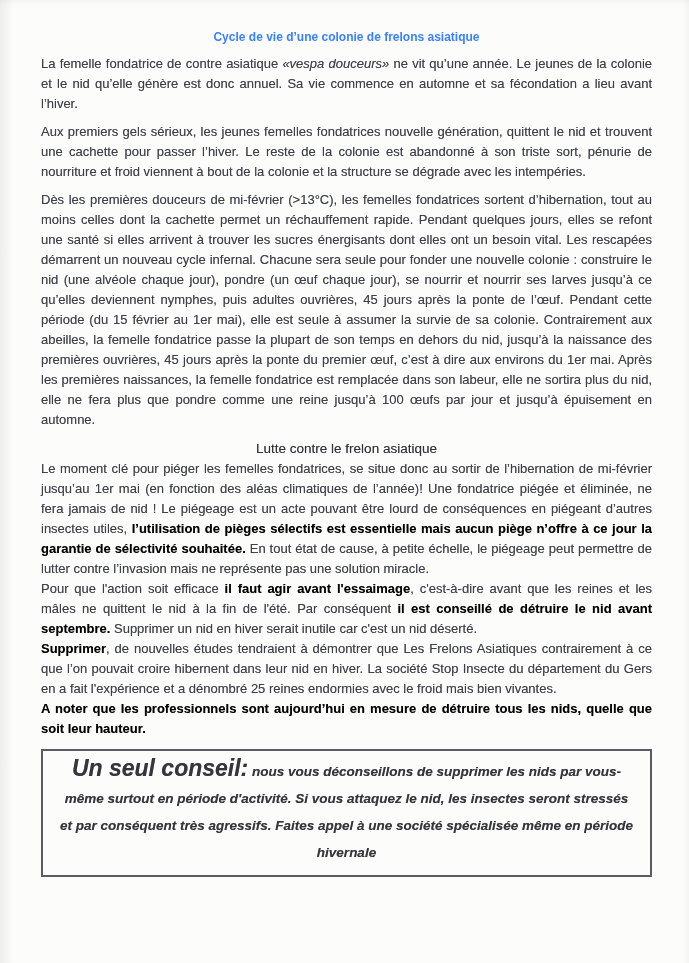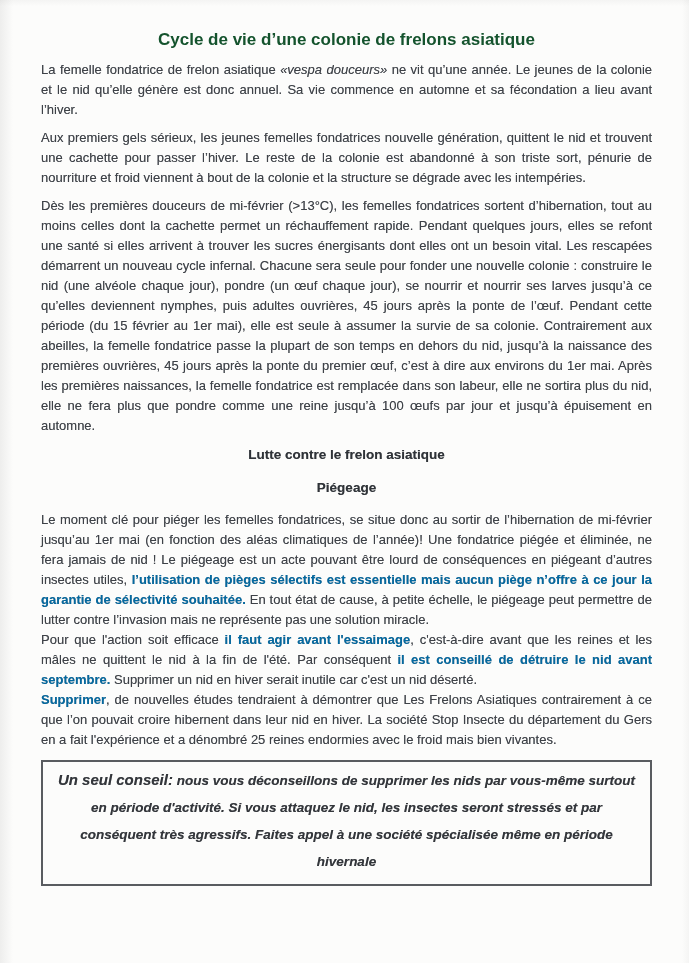--- a/index.html
+++ b/index.html
@@ -14,59 +14,59 @@
   
   .page::before{
     content:"";position:absolute;inset:0;pointer-events:none;
     background:
       linear-gradient(to right, rgba(110,110,110,0.10), rgba(110,110,110,0) 13px),
       linear-gradient(to left,  rgba(110,110,110,0.05), rgba(110,110,110,0) 7px),
       linear-gradient(to bottom,rgba(110,110,110,0.06), rgba(110,110,110,0) 6px);
   }
   .content{position:absolute;left:41px;top:30px;width:611px;}
   .title{
-    font-size:17px;font-weight:bold;text-align:center;
-    color:#14532d;margin:0 0 10px 0;
+    font-size:12px;font-weight:bold;text-align:center;
+    color:#3b82f6;margin:0 0 10px 0;
   }
   .para{
     font-size:13px;line-height:20px;text-align:justify;
     margin:0 0 8px 0;
     text-shadow:0 0 0.3px rgba(62,66,72,0.55);
   }
   .para.tight{margin:0;}
   .heading{
-    font-size:13.5px;font-weight:bold;text-align:center;
-    line-height:21px;color:#2f3338;margin:12px;
+    font-size:13.5px;font-weight:normal;text-align:center;
+    line-height:21px;color:#2f3338;margin:0;
     text-shadow:0 0 0.3px rgba(47,51,56,0.55);
   }
   .heading.gap{margin-top:5px;}
-  .b{font-weight:bold;color:#0369a1;}
+  .b{font-weight:bold;color:#000000;}
   .i{font-style:italic;}
   .advice-box{
     margin-top:10px;
     border:2px solid #595c60;
     padding:4px 14px 9px 14px;
     text-align:center;
     font-style:italic;font-weight:bold;
     font-size:13.5px;line-height:27px;color:#33363b;
     text-shadow:0 0 0.3px rgba(51,54,59,0.55);
   }
-  .advice-box .lead{font-size:15px;}
+  .advice-box .lead{font-size:23px;}
 </style>
 </head>
 <body>
 
 <div class="page">
   <div class="content">
     <div class="title">Cycle de vie d’une colonie de frelons asiatique</div>
     <div id="doc-body">
-        <p class="para"><span>La femelle fondatrice de frelon asiatique </span><span class="i">«vespa douceurs»</span><span> ne vit qu’une année. Le jeunes de la colonie et le nid qu’elle génère est donc annuel.  Sa vie commence en automne et sa fécondation a lieu avant l’hiver.</span></p>
+        <p class="para"><span>La femelle fondatrice de contre asiatique </span><span class="i">«vespa douceurs»</span><span> ne vit qu’une année. Le jeunes de la colonie et le nid qu’elle génère est donc annuel.  Sa vie commence en automne et sa fécondation a lieu avant l’hiver.</span></p>
         <p class="para"><span>Aux premiers gels sérieux, les jeunes femelles fondatrices nouvelle génération, quittent le nid et trouvent une cachette pour passer l’hiver. Le reste de la colonie est abandonné à son triste sort, pénurie de nourriture et froid viennent à bout de la colonie et la structure se dégrade avec les intempéries.</span></p>
         <p class="para"><span>Dès les premières douceurs de mi-février (&gt;13°C), les femelles fondatrices sortent d’hibernation, tout au moins celles dont la cachette permet un réchauffement rapide. Pendant quelques jours, elles se refont une santé si elles arrivent à trouver les sucres énergisants dont elles ont un besoin vital. Les rescapées démarrent un nouveau cycle infernal. Chacune sera seule pour fonder une nouvelle colonie : construire le nid (une alvéole chaque jour), pondre (un œuf chaque jour), se nourrir et nourrir ses larves jusqu’à ce qu’elles deviennent nymphes, puis adultes ouvrières, 45 jours après la ponte de l’œuf. Pendant cette période (du 15 février au 1er mai), elle est seule à assumer la survie de sa colonie. Contrairement aux abeilles, la femelle fondatrice passe la plupart de son temps en dehors du nid, jusqu’à la naissance des premières ouvrières, 45 jours après la ponte du premier œuf, c’est à dire aux environs du 1er mai. Après les premières naissances, la femelle fondatrice est remplacée dans son labeur, elle ne sortira plus du nid, elle ne fera plus que pondre comme une reine jusqu’à 100 œufs par jour et jusqu’à épuisement en automne.</span></p>
         <div class="heading gap"><span>Lutte contre le frelon asiatique</span></div>
-        <div class="heading"><span>Piégeage</span></div>
         <p class="para tight"><span>Le moment clé pour piéger les femelles fondatrices, se situe donc au sortir de l’hibernation  de mi-février jusqu’au 1er mai (en fonction des aléas climatiques de l’année)! Une fondatrice piégée et éliminée, ne fera jamais de nid ! Le piégeage est un acte pouvant être lourd de conséquences en piégeant d’autres insectes utiles, </span><span class="b">l’utilisation de pièges sélectifs est essentielle mais aucun piège n’offre à ce jour la garantie de sélectivité souhaitée.</span><span> En tout état de cause, à petite échelle, le piégeage peut permettre de lutter contre l’invasion mais ne représente pas une solution miracle.</span></p>
         <p class="para tight"><span>Pour que l'action soit efficace </span><span class="b">il faut agir avant l'essaimage</span><span>, c'est-à-dire avant que les reines et les mâles ne quittent le nid à la fin de l'été. Par conséquent </span><span class="b">il est conseillé de détruire le nid avant septembre.</span><span> Supprimer un nid en hiver serait inutile car c'est un nid déserté.</span></p>
         <p class="para tight"><span class="b">Supprimer</span><span>, de nouvelles études tendraient à démontrer que Les Frelons Asiatiques contrairement à ce que l’on pouvait croire hibernent dans leur nid en hiver. La société Stop Insecte du département du Gers en a fait l'expérience et a dénombré 25 reines endormies avec le froid mais bien vivantes.</span></p>
+        <p class="para tight"><span class="b">A noter que les professionnels sont aujourd’hui en mesure de détruire tous les nids, quelle que soit leur hauteur.</span></p>
         <div class="advice-box"><span class="lead">Un seul conseil:</span><span> nous vous déconseillons de supprimer les nids par vous-même surtout en période d'activité. Si vous attaquez le nid, les insectes seront stressés et par conséquent très agressifs. Faites appel à une société spécialisée même en période hivernale</span></div>
       </div>
   </div>
 </div>
 
 </body></html>

